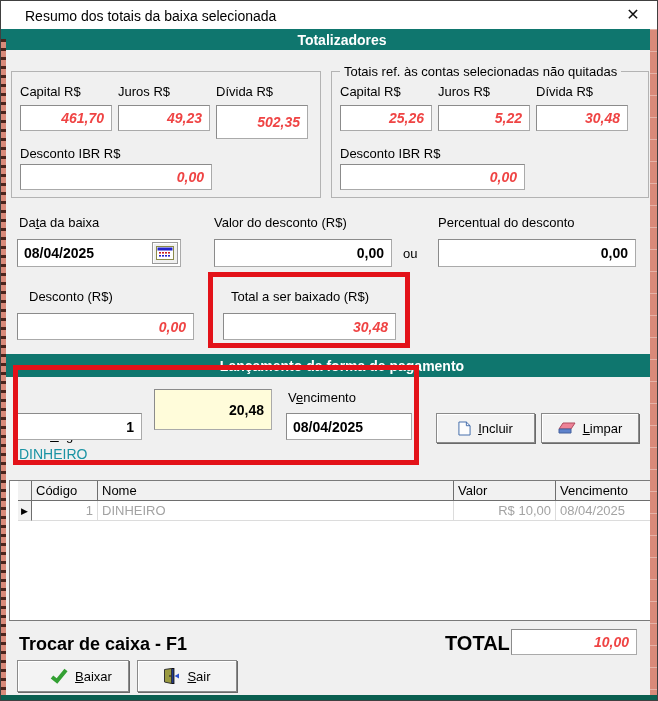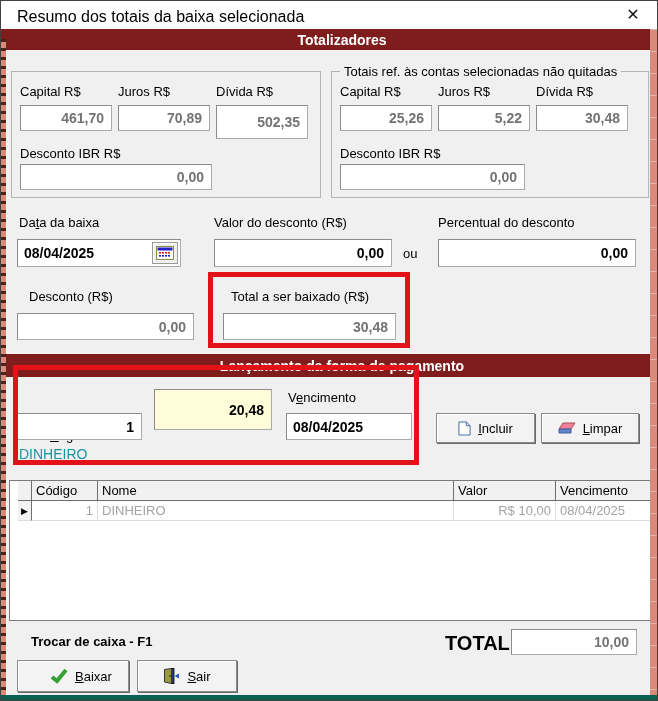--- a/index.html
+++ b/index.html
@@ -4,36 +4,36 @@
 <style>
   html,body{margin:0;padding:0;background:#cfcfcf;}
   .window{
     position:relative;width:658px;height:701px;background:#f0f0f0;
     font-family:"Liberation Sans",sans-serif;color:#000;overflow:hidden;
     border:1px solid #404040;box-sizing:border-box;
   }
   .abs{position:absolute;box-sizing:border-box;}
   
   .titlebar{left:0;top:0;width:100%;height:28px;background:#ffffff;}
-  .title-text{left:16px;top:7px;font-size:16px;}
+  .title-text{left:24px;top:7px;font-size:14px;}
   .close-x{left:620px;top:4px;width:24px;height:20px;font-size:16px;text-align:center;cursor:pointer;color:#111;}
   
-  .band{left:0;width:650px;background:#7f1d1d;color:#fff;font-weight:bold;font-size:14px;
+  .band{left:0;width:650px;background:#0f766e;color:#fff;font-weight:bold;font-size:14px;
         display:flex;align-items:center;justify-content:center;padding-left:32px;}
   
   .group{border:1px solid #b3b3b3;}
   .legend{position:absolute;top:-8px;left:8px;background:#f0f0f0;padding:0 4px;font-size:13px;white-space:nowrap;}
   .lbl{font-size:13px;white-space:nowrap;}
   .accel{text-decoration:underline;}
   
   .edit{background:#fff;border:1px solid #aaaaaa;border-top-color:#8b8b8b;border-left-color:#8b8b8b;
         font-size:14px;font-weight:bold;display:flex;align-items:center;}
   .right{justify-content:flex-end;padding-right:7px;}
   .leftpad{padding-left:6px;}
-  .gray{color:#737373;}
+  .gray{color:#ef4444;font-style:italic;}
   .yellow{background:#fffcda;}
   
   .btn{background:#f3f3f3;border:1px solid #8a8a8a;box-shadow:1px 1px 0 #6a6a6a, inset 1px 1px 0 #ffffff;
        font-size:13px;display:flex;align-items:center;justify-content:center;gap:7px;cursor:pointer;}
   .calbtn{background:#f0f0f0;border:1px solid #9a9a9a;box-shadow:inset 1px 1px 0 #fff;
           display:flex;align-items:center;justify-content:center;cursor:pointer;}
   
   .annot{border:5px solid #e31219;z-index:50;pointer-events:none;background:transparent;}
   
   .strip-left{left:0;top:38px;width:5px;height:656px;background-color:#d98a7a;z-index:40;
@@ -45,41 +45,41 @@
   .grid{left:8px;top:479px;width:643px;height:141px;background:#fff;border:1px solid #7a7a7a;padding-left:8px;}
   .grow{display:flex;width:641px;}
   .hcell{background:#f1f1f1;border-right:1px solid #6e6e6e;border-bottom:1px solid #6e6e6e;
          font-size:13px;height:20px;line-height:19px;padding-left:4px;box-sizing:border-box;}
   .dcell{font-size:13px;color:#a3a3a3;height:20px;line-height:19px;box-sizing:border-box;
          border-right:1px solid #dcdcdc;border-bottom:1px solid #dcdcdc;padding:0 4px;white-space:nowrap;overflow:hidden;}
   .ind{background:#f1f1f1;border-right:1px solid #6e6e6e;color:#000;text-align:center;
        font-size:9px;line-height:20px;padding:0;}
   .num{text-align:right;}
   .teal{color:#1a93a4;font-size:14px;}
-  .bold13{font-weight:bold;font-size:13px;margin-left:12px;}
+  .bold13{font-weight:bold;font-size:18px;}
   svg{display:block;}
 </style>
 </head>
 <body>
 
 <div class="window">
 
   <div class="abs titlebar">
     <span class="abs title-text">Resumo dos totais da baixa selecionada</span>
     <span class="abs close-x">✕</span>
   </div>
 
   <div class="abs band" style="top:28px;height:21px;">Totalizadores</div>
 
   <div class="abs group" style="left:10px;top:70px;width:310px;height:127px;">
     <span class="abs lbl" style="left:8px;top:12px;">Capital R$</span>
     <span class="abs lbl" style="left:106px;top:12px;">Juros R$</span>
     <span class="abs lbl" style="left:204px;top:12px;">Dívida R$</span>
     <div class="abs edit right gray" style="left:8px;top:33px;width:92px;height:26px;">461,70</div>
-    <div class="abs edit right gray" style="left:106px;top:33px;width:92px;height:26px;">70,89</div>
+    <div class="abs edit right gray" style="left:106px;top:33px;width:92px;height:26px;">49,23</div>
     <div class="abs edit right gray" style="left:204px;top:33px;width:92px;height:34px;">502,35</div>
     <span class="abs lbl" style="left:8px;top:74px;">Desconto IBR R$</span>
     <div class="abs edit right gray" style="left:8px;top:92px;width:192px;height:26px;">0,00</div>
   </div>
 
   <div class="abs group" style="left:330px;top:70px;width:318px;height:127px;">
     <span class="legend">Totais ref. às contas selecionadas não quitadas</span>
     <span class="abs lbl" style="left:8px;top:12px;">Capital R$</span>
     <span class="abs lbl" style="left:106px;top:12px;">Juros R$</span>
     <span class="abs lbl" style="left:204px;top:12px;">Dívida R$</span>

